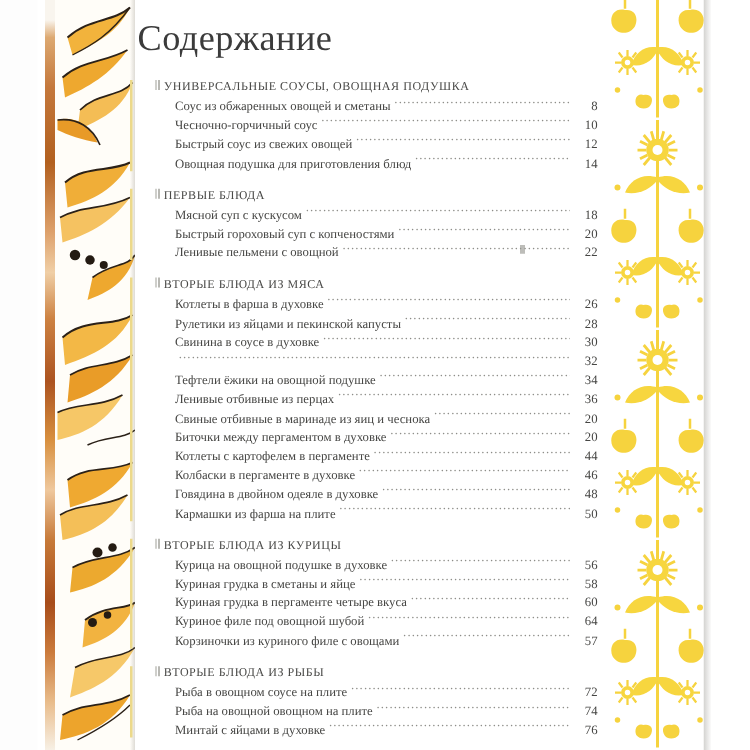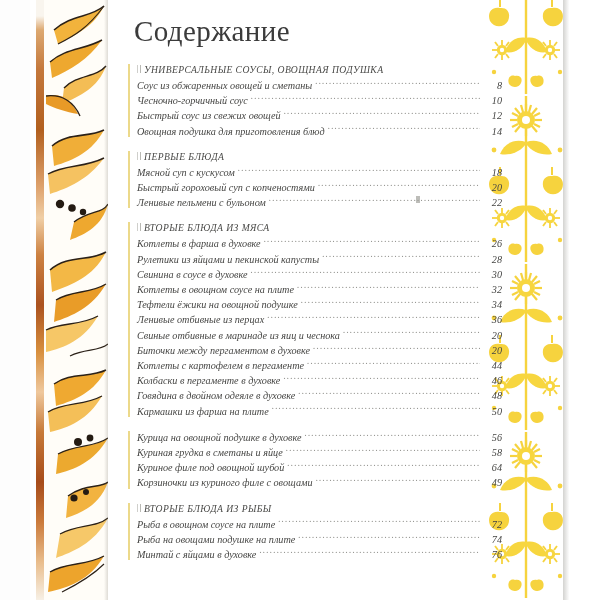--- a/index.html
+++ b/index.html
@@ -77,21 +77,21 @@
   }
   .right-outer-white {
     position: absolute;
     left: 569px; top: 0; width: 31px; height: 600px;
     background: #ffffff;
   }
 
   
   .content {
     position: absolute;
-    left: 128px; top: 0;
+    left: 104px; top: 0;
     width: 374px; height: 548px;
     background: transparent;
   }
 
   .page-title {
     font-family: "Liberation Serif", serif;
     font-size: 29px;
     font-weight: 400;
     color: #3b3b3b;
     letter-spacing: 0.4px;
@@ -99,23 +99,22 @@
     line-height: 1.1;
   }
 
   .toc {
     margin-top: 15px;
     padding-left: 0px;
   }
 
   .section {
     position: relative;
-    padding-left: 9px;
+    padding-left: 20px;
     margin-bottom: 11px;
-    font-style: italic;
   }
   
   .section::before {
     content: "";
     position: absolute;
     left: 0; top: 1px; bottom: 2px;
     width: 2px;
     background: #ecd98a;
   }
 
@@ -135,21 +134,21 @@
     margin-right: 2px;
     vertical-align: 0px;
     background:
       linear-gradient(90deg,
         #cfcfcb 0px, #cfcfcb 1.4px,
         transparent 1.4px, transparent 2.6px,
         #b9b9b4 2.6px, #b9b9b4 4px,
         transparent 4px);
   }
 
-  .entries { margin-top: 1px; }
+  .entries { margin-top: 1px; margin-left: 16px; }
 
   .entry {
     display: flex;
     align-items: baseline;
     font-size: 10.2px;
     color: #464644;
     line-height: 15.2px;
     white-space: nowrap;
   }
   .entry .t { flex: 0 0 auto; }
@@ -390,21 +389,21 @@
               <span class="t">Мясной суп с кускусом</span>
               <span class="leader"></span>
               <span class="pg">18</span>
             </div>
             <div class="entry">
               <span class="t">Быстрый гороховый суп с копченостями</span>
               <span class="leader"></span>
               <span class="pg">20</span>
             </div>
             <div class="entry">
-              <span class="t">Ленивые пельмени с бульоном</span>
+              <span class="t">Ленивые пельмени с овощной</span>
               <span class="leader"></span>
               <span class="pg">22</span>
             </div>
           </div>
         </div>
         <div class="section">
           <div class="section-title"><span class="hmark"></span><span>ВТОРЫЕ БЛЮДА ИЗ МЯСА</span></div>
           <div class="entries">
             <div class="entry">
               <span class="t">Котлеты в фарша в духовке</span>
@@ -415,21 +414,20 @@
               <span class="t">Рулетики из яйцами и пекинской капусты</span>
               <span class="leader"></span>
               <span class="pg">28</span>
             </div>
             <div class="entry">
               <span class="t">Свинина в соусе в духовке</span>
               <span class="leader"></span>
               <span class="pg">30</span>
             </div>
             <div class="entry">
-              <span class="t">Котлеты в овощном соусе на плите</span>
               <span class="leader"></span>
               <span class="pg">32</span>
             </div>
             <div class="entry">
               <span class="t">Тефтели ёжики на овощной подушке</span>
               <span class="leader"></span>
               <span class="pg">34</span>
             </div>
             <div class="entry">
               <span class="t">Ленивые отбивные из перцах</span>
@@ -462,53 +460,59 @@
               <span class="pg">48</span>
             </div>
             <div class="entry">
               <span class="t">Кармашки из фарша на плите</span>
               <span class="leader"></span>
               <span class="pg">50</span>
             </div>
           </div>
         </div>
         <div class="section">
+          <div class="section-title"><span class="hmark"></span><span>ВТОРЫЕ БЛЮДА ИЗ КУРИЦЫ</span></div>
           <div class="entries">
             <div class="entry">
               <span class="t">Курица на овощной подушке в духовке</span>
               <span class="leader"></span>
               <span class="pg">56</span>
             </div>
             <div class="entry">
               <span class="t">Куриная грудка в сметаны и яйце</span>
               <span class="leader"></span>
               <span class="pg">58</span>
             </div>
             <div class="entry">
+              <span class="t">Куриная грудка в пергаменте четыре вкуса</span>
+              <span class="leader"></span>
+              <span class="pg">60</span>
+            </div>
+            <div class="entry">
               <span class="t">Куриное филе под овощной шубой</span>
               <span class="leader"></span>
               <span class="pg">64</span>
             </div>
             <div class="entry">
               <span class="t">Корзиночки из куриного филе с овощами</span>
               <span class="leader"></span>
-              <span class="pg">49</span>
+              <span class="pg">57</span>
             </div>
           </div>
         </div>
         <div class="section">
           <div class="section-title"><span class="hmark"></span><span>ВТОРЫЕ БЛЮДА ИЗ РЫБЫ</span></div>
           <div class="entries">
             <div class="entry">
               <span class="t">Рыба в овощном соусе на плите</span>
               <span class="leader"></span>
               <span class="pg">72</span>
             </div>
             <div class="entry">
-              <span class="t">Рыба на овощами подушке на плите</span>
+              <span class="t">Рыба на овощной овощном на плите</span>
               <span class="leader"></span>
               <span class="pg">74</span>
             </div>
             <div class="entry">
               <span class="t">Минтай с яйцами в духовке</span>
               <span class="leader"></span>
               <span class="pg">76</span>
             </div>
           </div>
         </div>

